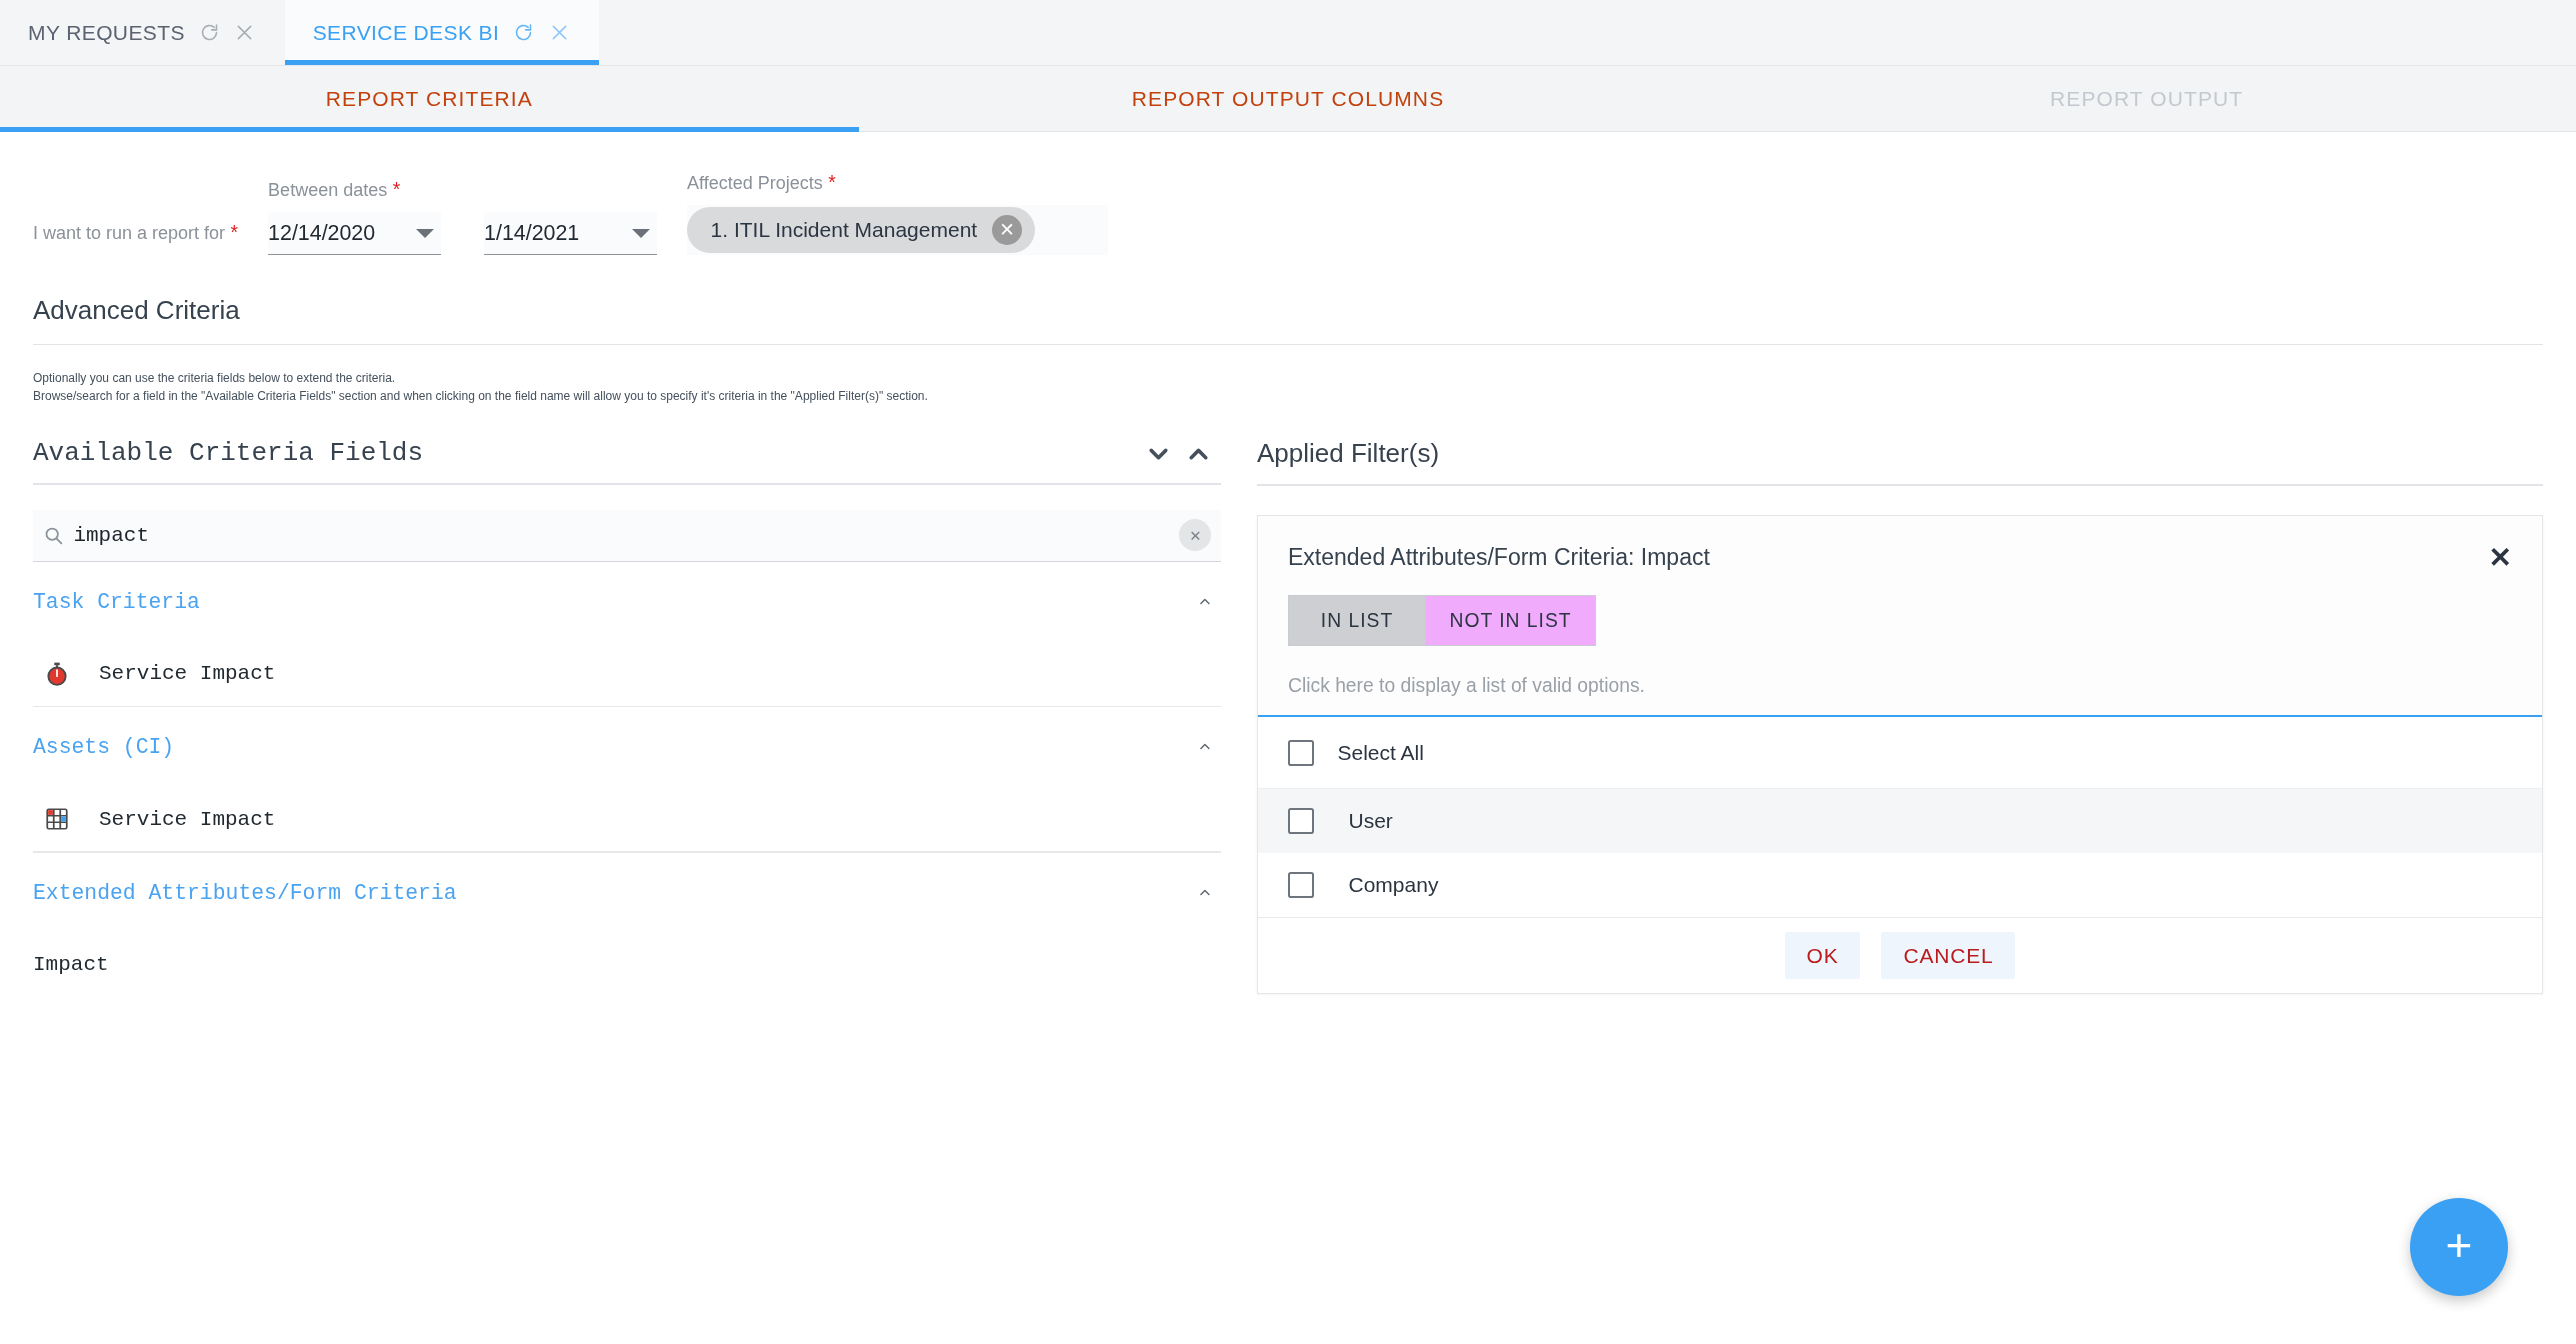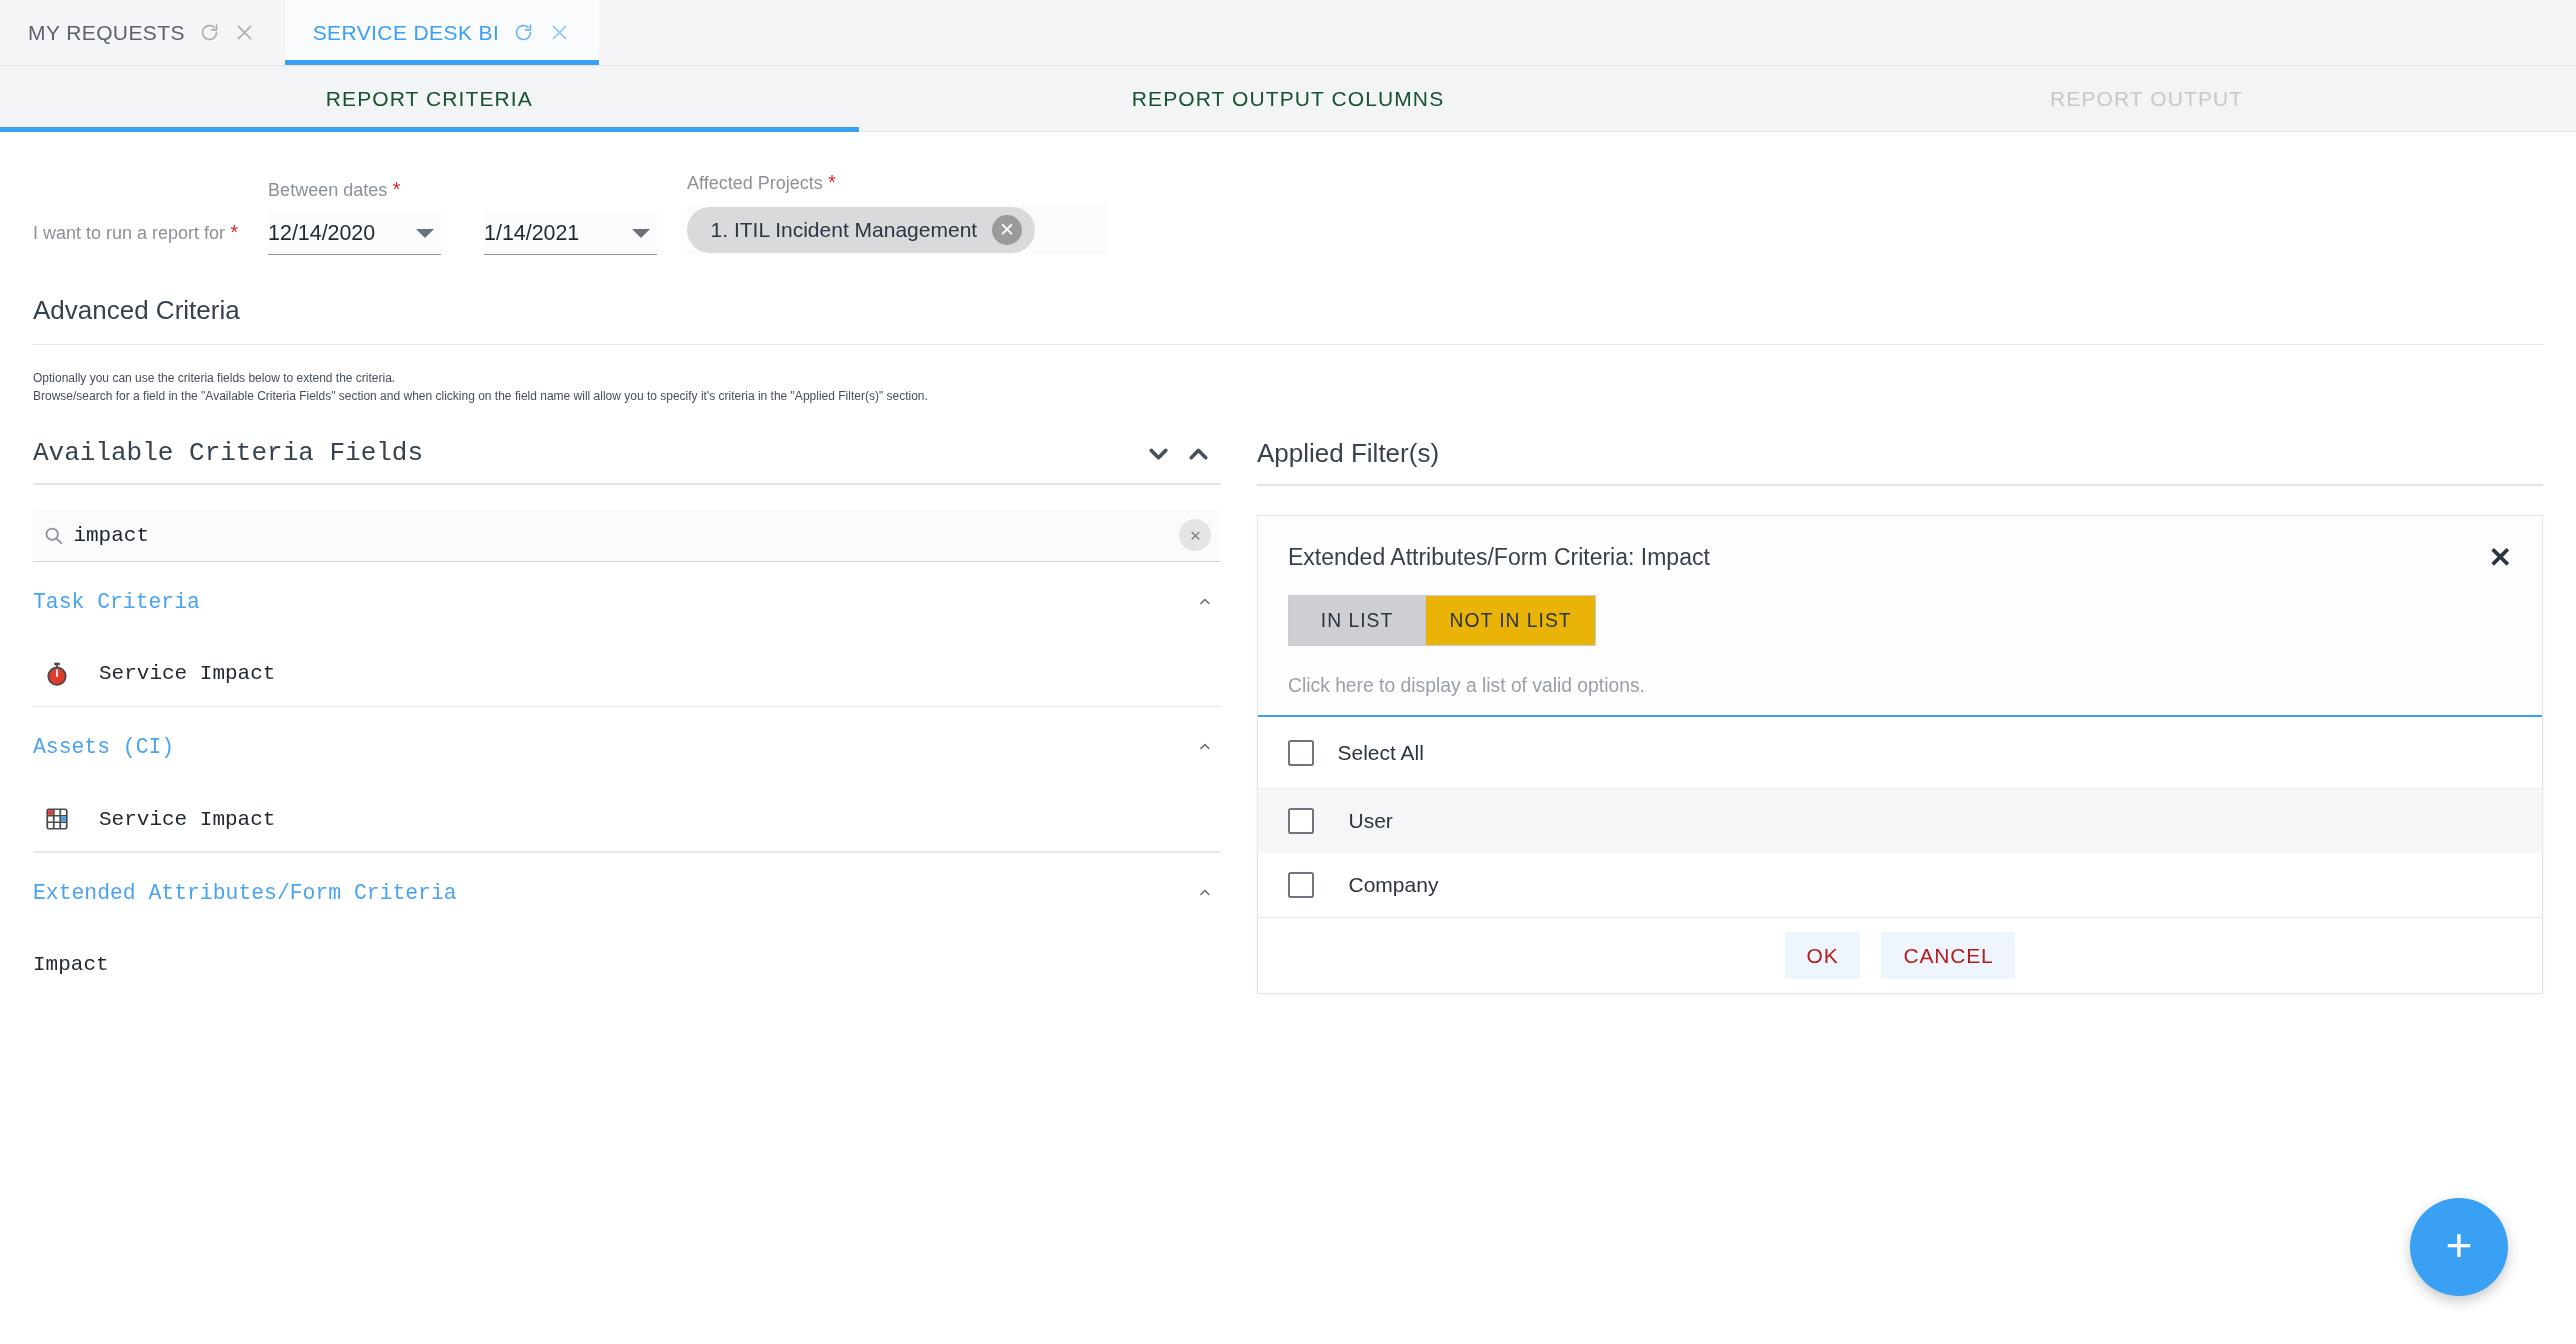--- a/index.html
+++ b/index.html
@@ -58,21 +58,21 @@
     border-bottom: 0.7px solid #e3e6e9;
     position: relative;
   }
   .rtab {
     flex: 1;
     display: flex;
     align-items: center;
     justify-content: center;
     font-size: 21px;
     letter-spacing: 1.1px;
-    color: #14532d;
+    color: #c2410c;
     cursor: pointer;
     position: relative;
   }
   .rtab.disabled { color: #c3c9cf; cursor: default; }
   .rtab .runderline {
     position: absolute;
     left: 0; right: 0; bottom: -0.7px;
     height: 4.8px;
     background: #3aa0f3;
   }
@@ -258,21 +258,21 @@
   .seg-wrap { padding: 0 30px 0 30px; display: flex; }
   .seg {
     height: 51px;
     min-width: 138px;
     padding: 0 23.5px;
     display: flex; align-items: center; justify-content: center;
     border: 0.7px solid #c9ccd0;
     font-size: 19.3px;
     letter-spacing: 1px;
     color: #2b3440;
-    background: #eab308;
+    background: #f0abfc;
     cursor: pointer;
   }
   .seg.on { background: #cdcfd2; }
   .seg + .seg { border-left: none; }
 
   .fc-hint {
     padding: 29px 30px 18px 30px;
     font-size: 19.3px;
     color: #9aa0a7;
   }

